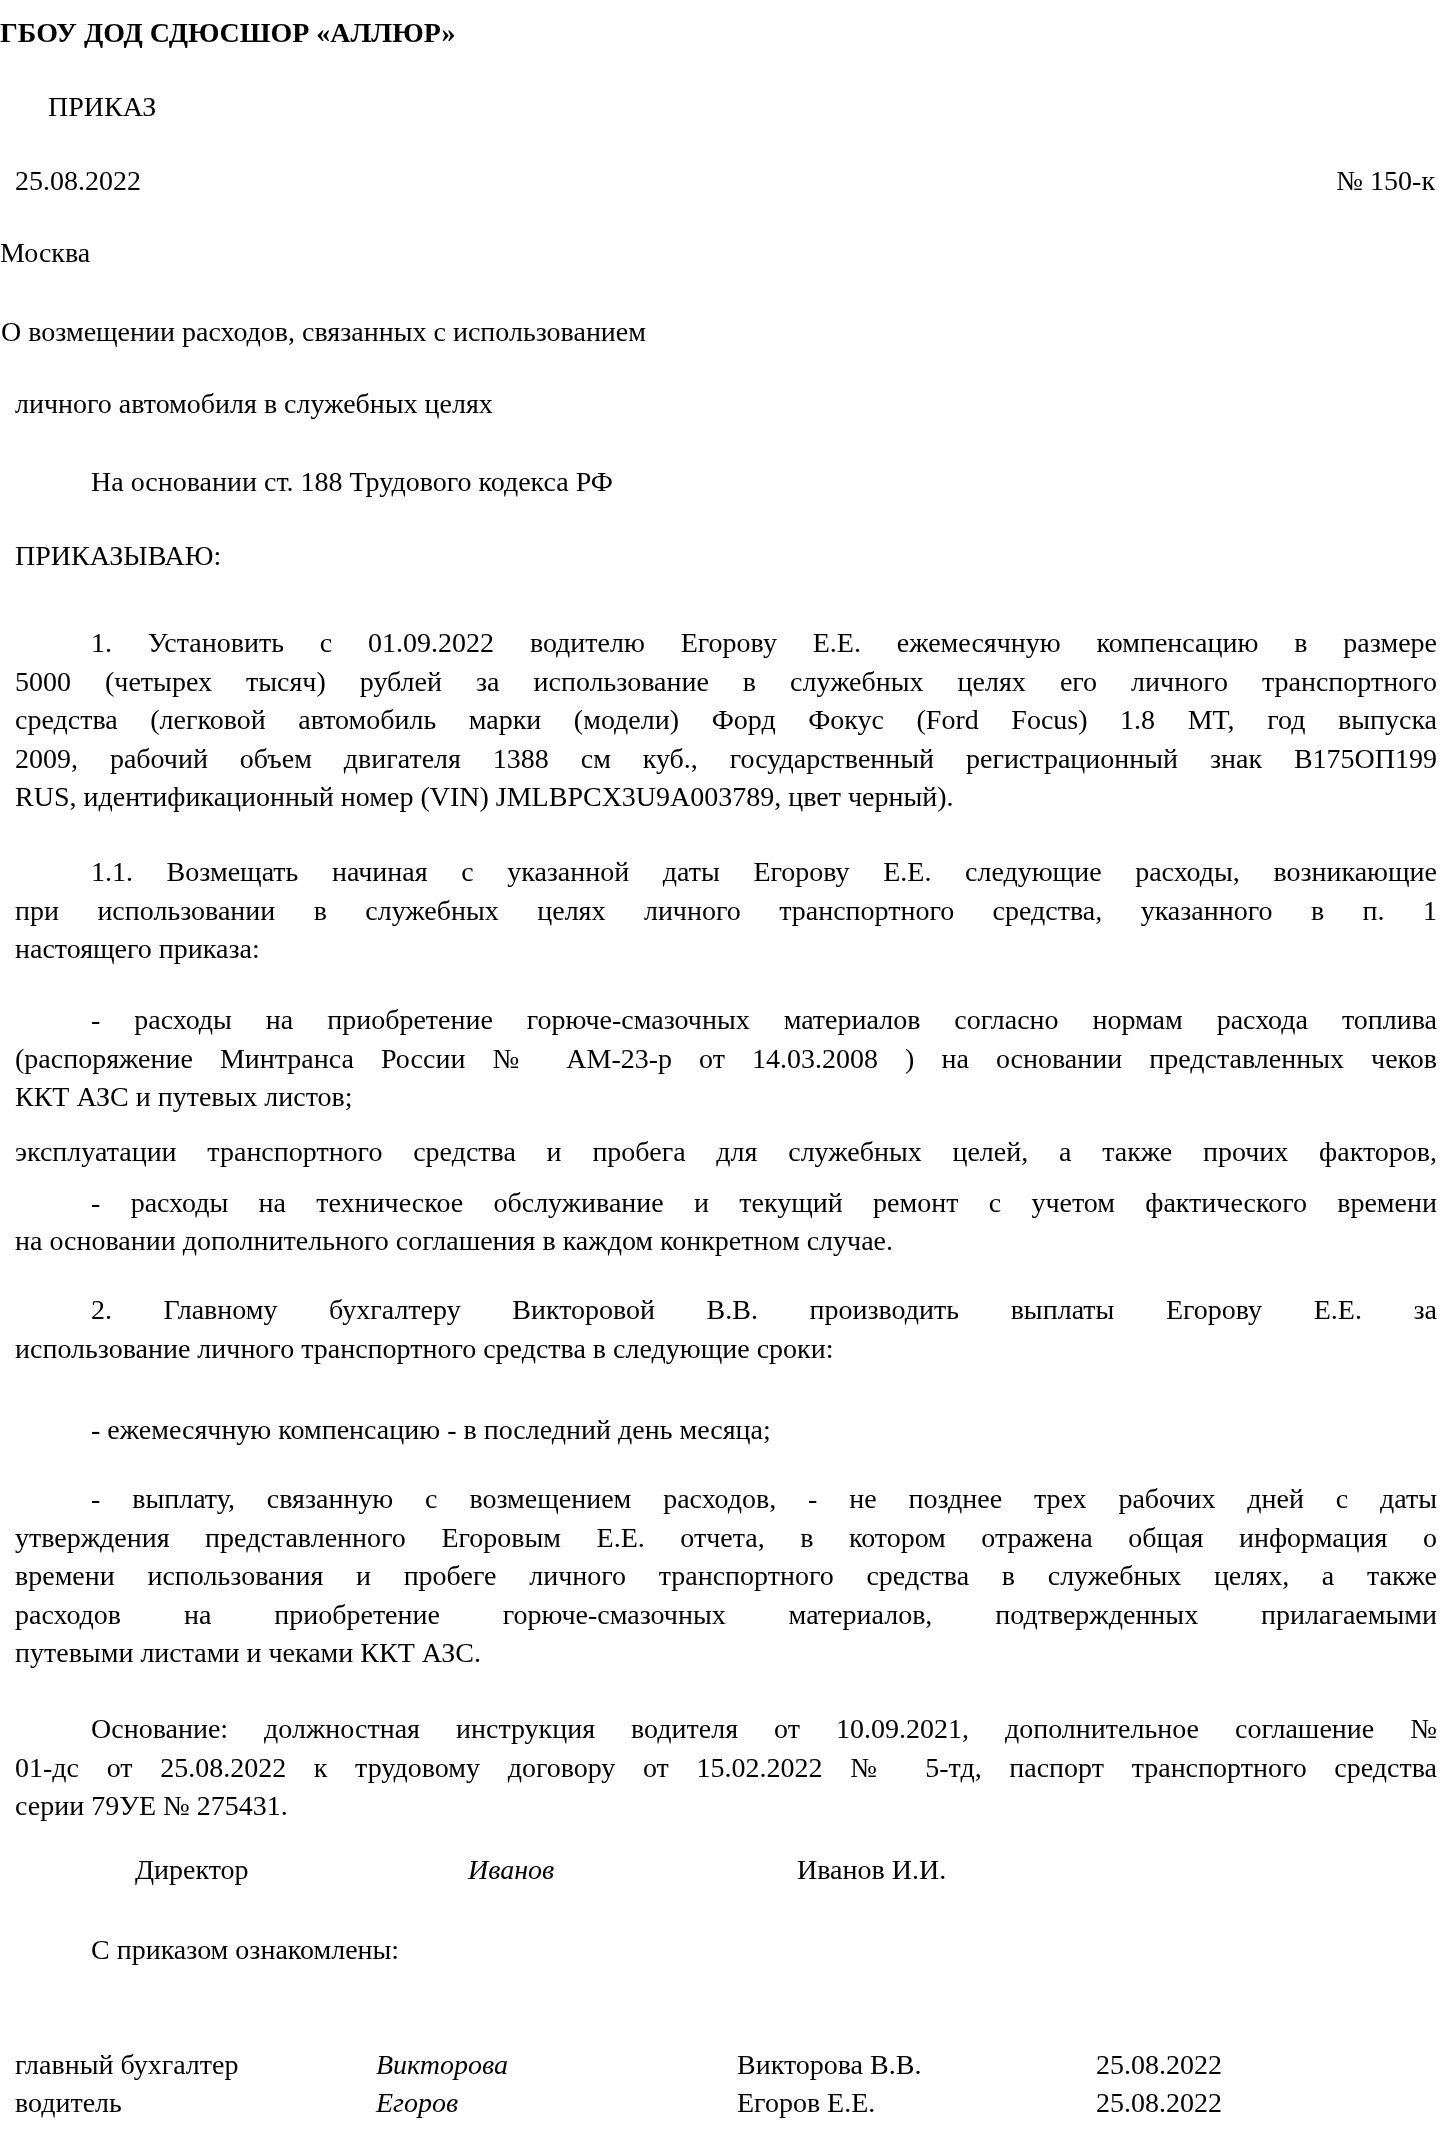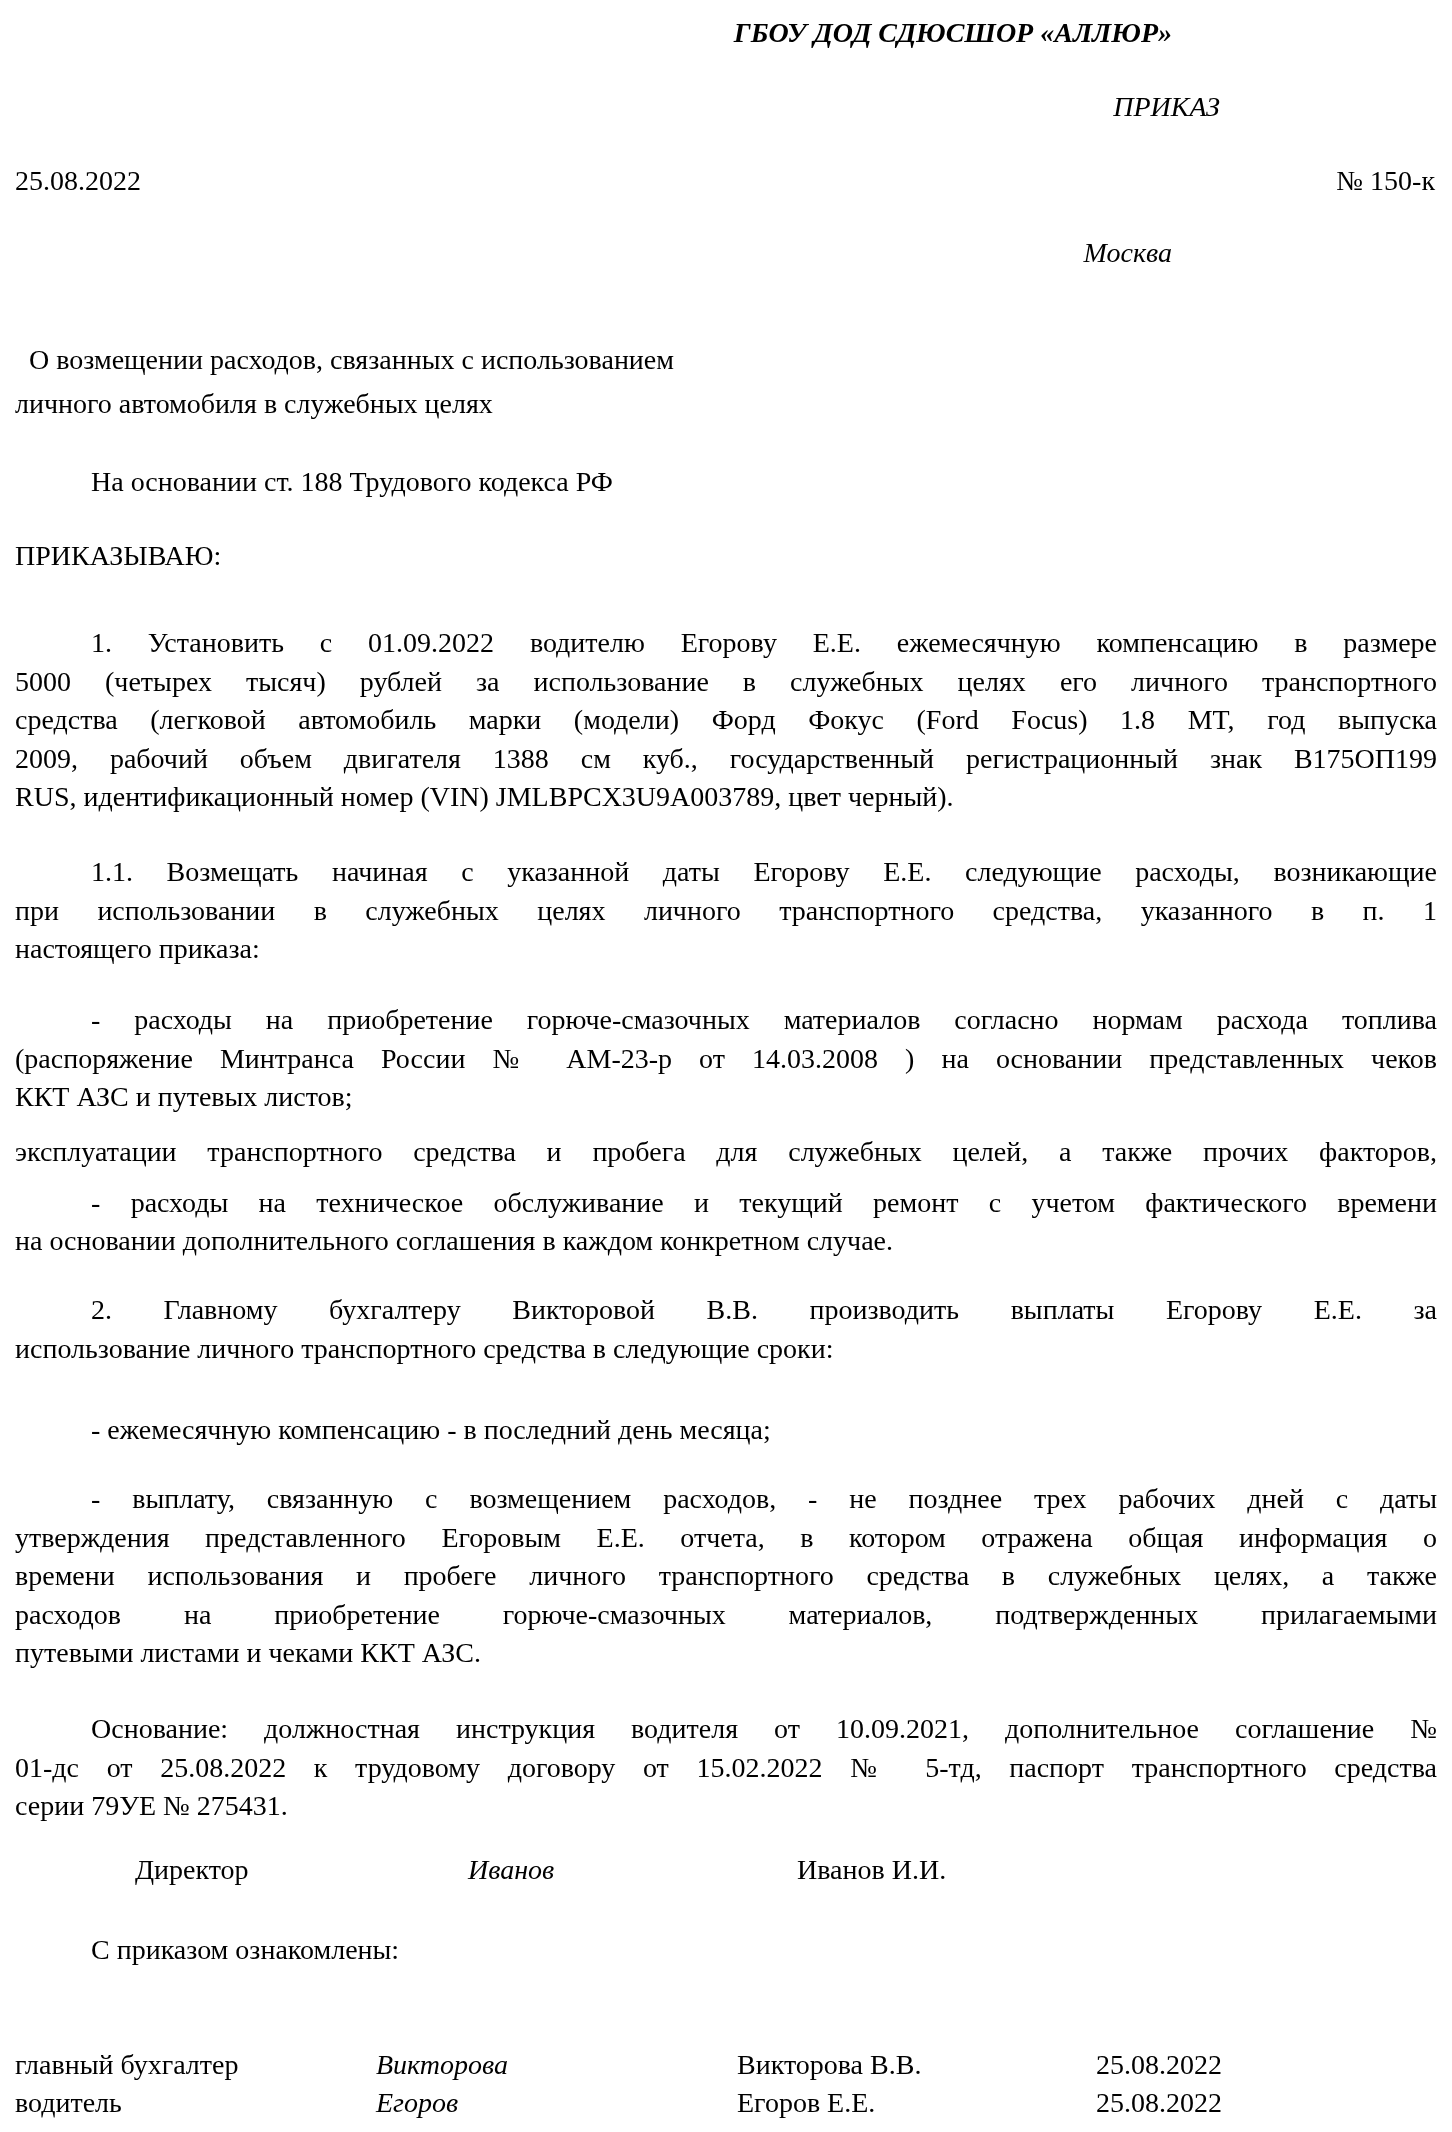--- a/index.html
+++ b/index.html
@@ -2,38 +2,38 @@
 <html><head>
 <meta charset="utf-8">
 <style>
   html, body { margin: 0; padding: 0; background: #ffffff; }
   body {
     width: 1452px; height: 2132px; position: relative; overflow: hidden;
     font-family: "Liberation Serif", "DejaVu Serif", serif;
     font-size: 28px; color: #000000;
   }
   .abs { position: absolute; white-space: nowrap; line-height: 38px; }
-  .center { left: 0; width: 1172px; text-align: right; font-style: italic; }
+  .center { left: 0; width: 1172px; text-align: left; }
   .title { font-weight: bold; }
   .para { position: absolute; left: 15px; width: 1422px; }
   .line { display: block; height: 38.5px; line-height: 38.5px; white-space: nowrap; }
   .line.just { text-align: justify; text-align-last: justify; white-space: normal; overflow: hidden; }
   .line.first { padding-left: 76px; margin-top: 12px; }
   .ital { font-style: italic; }
 </style>
 </head>
 <body>
 
 <div class="abs center title" style="top:14px;">ГБОУ ДОД СДЮСШОР «АЛЛЮР»</div>
 <div class="abs center" style="top:88px;margin-left:48px;">ПРИКАЗ</div>
 <div class="abs" style="left:15px; top:162px;">25.08.2022</div>
 <div class="abs" style="right:17px; top:162px;">№ 150-к</div>
 <div class="abs center" style="top:234px;">Москва</div>
 
-<div class="abs" style="left:29px; top:313px;margin-top:28px;">О возмещении расходов, связанных с использованием</div>
+<div class="abs" style="left:1px; top:313px;">О возмещении расходов, связанных с использованием</div>
 <div class="abs" style="left:15px; top:385px;">личного автомобиля в служебных целях</div>
 
 <div class="abs" style="left:91px; top:463px;">На основании ст. 188 Трудового кодекса РФ</div>
 <div class="abs" style="left:15px; top:537px;">ПРИКАЗЫВАЮ:</div>
 
 <div class="para" style="top:612px;">
     <span class="line first just">1. Установить с 01.09.2022 водителю Егорову Е.Е. ежемесячную компенсацию в размере</span>
     <span class="line just">5000 (четырех тысяч) рублей за использование в служебных целях его личного транспортного</span>
     <span class="line just">средства (легковой автомобиль марки (модели) Форд Фокус (Ford Focus) 1.8 MT, год выпуска</span>
     <span class="line just">2009, рабочий объем двигателя 1388 см куб., государственный регистрационный знак В175ОП199</span>

